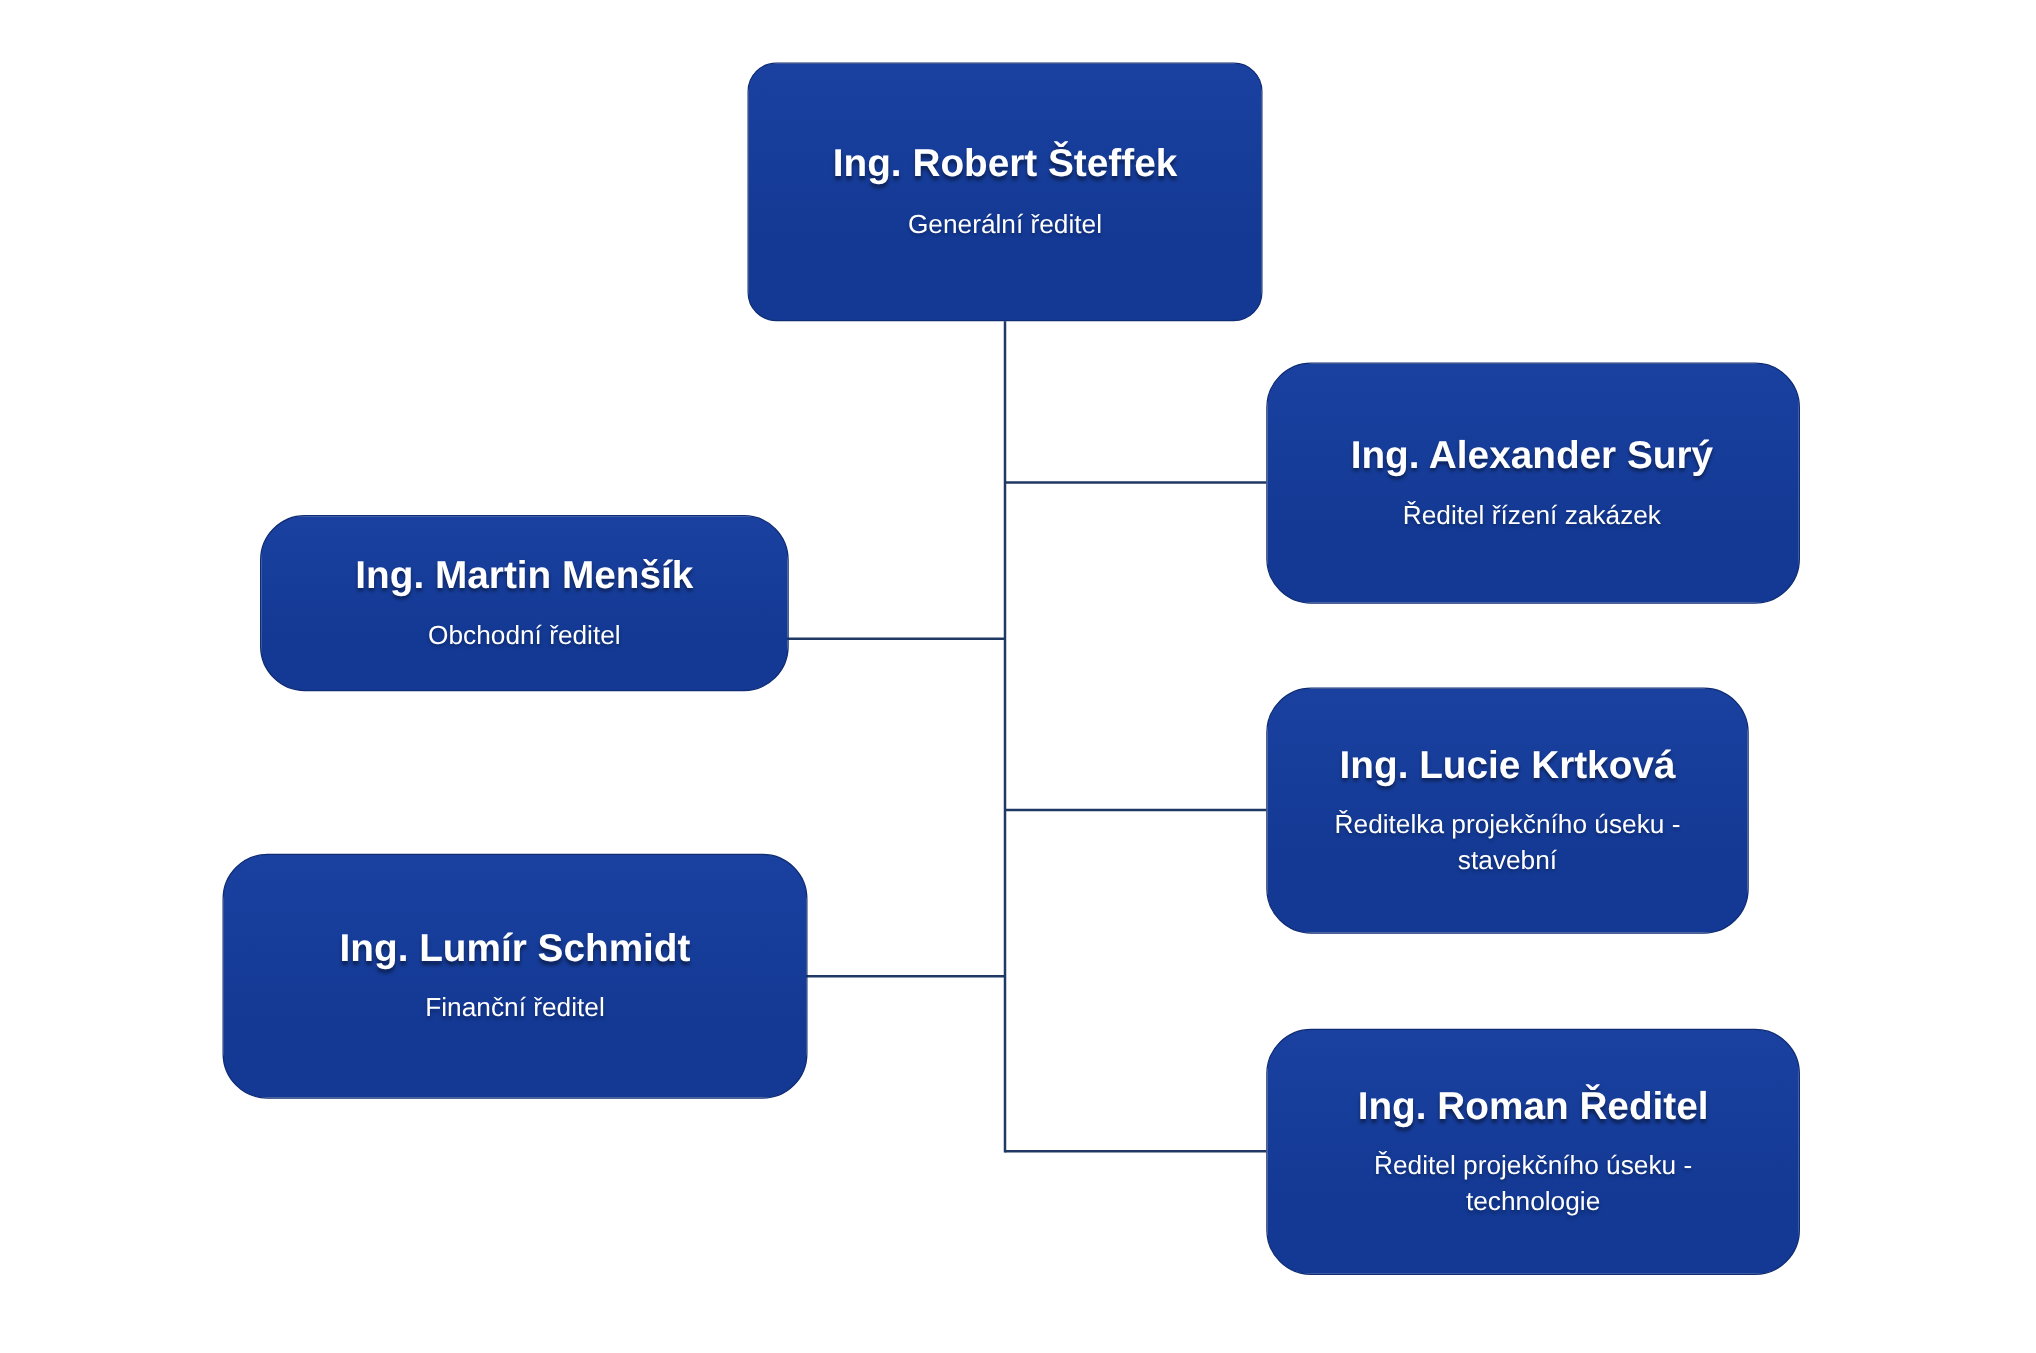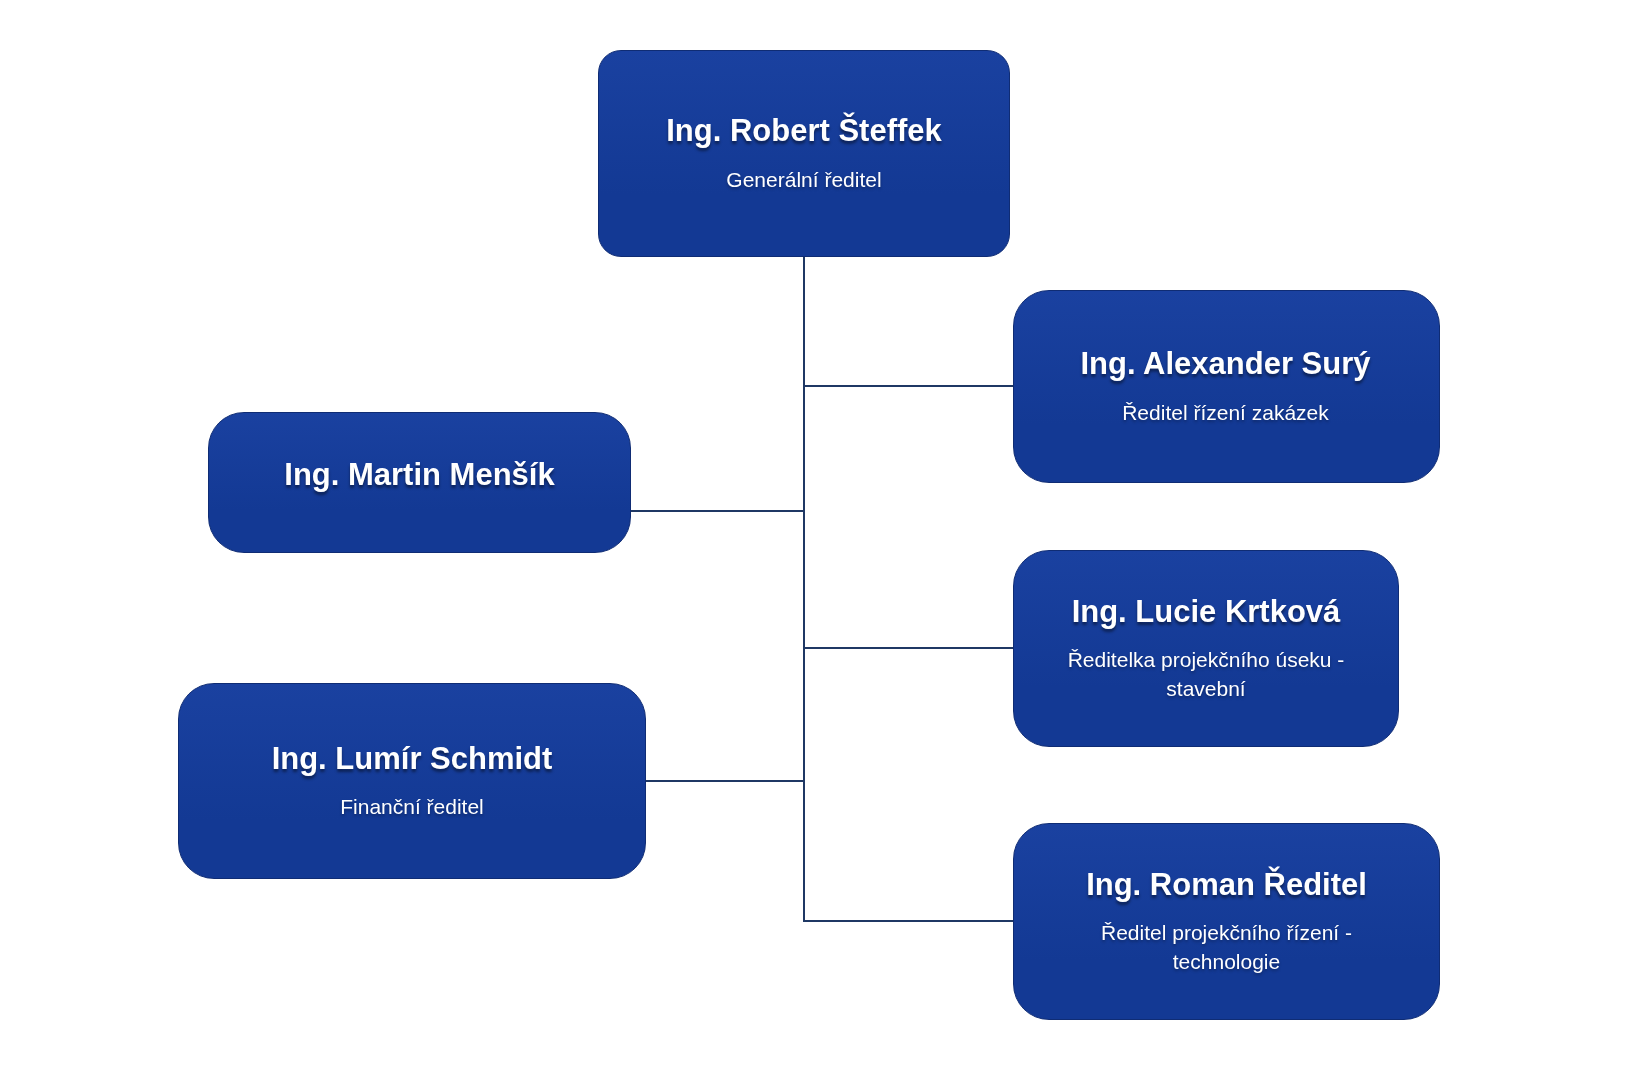--- a/index.html
+++ b/index.html
@@ -85,30 +85,31 @@
     <span class="role">Generální ředitel</span>
   </div>
 
   <div class="org-node node-orders">
     <span class="name">Ing. Alexander Surý</span>
     <span class="role">Ředitel řízení zakázek</span>
   </div>
 
   <div class="org-node node-sales">
     <span class="name">Ing. Martin Menšík</span>
+    <span class="role">Obchodní ředitel</span>
   </div>
 
   <div class="org-node node-design-construction">
     <span class="name">Ing. Lucie Krtková</span>
     <span class="role">Ředitelka projekčního úseku - stavební</span>
   </div>
 
   <div class="org-node node-finance">
     <span class="name">Ing. Lumír Schmidt</span>
     <span class="role">Finanční ředitel</span>
   </div>
 
   <div class="org-node node-design-technology">
     <span class="name">Ing. Roman Ředitel</span>
-    <span class="role">Ředitel projekčního řízení - technologie</span>
+    <span class="role">Ředitel projekčního úseku - technologie</span>
   </div>
 
 </div>
 
 </body></html>

